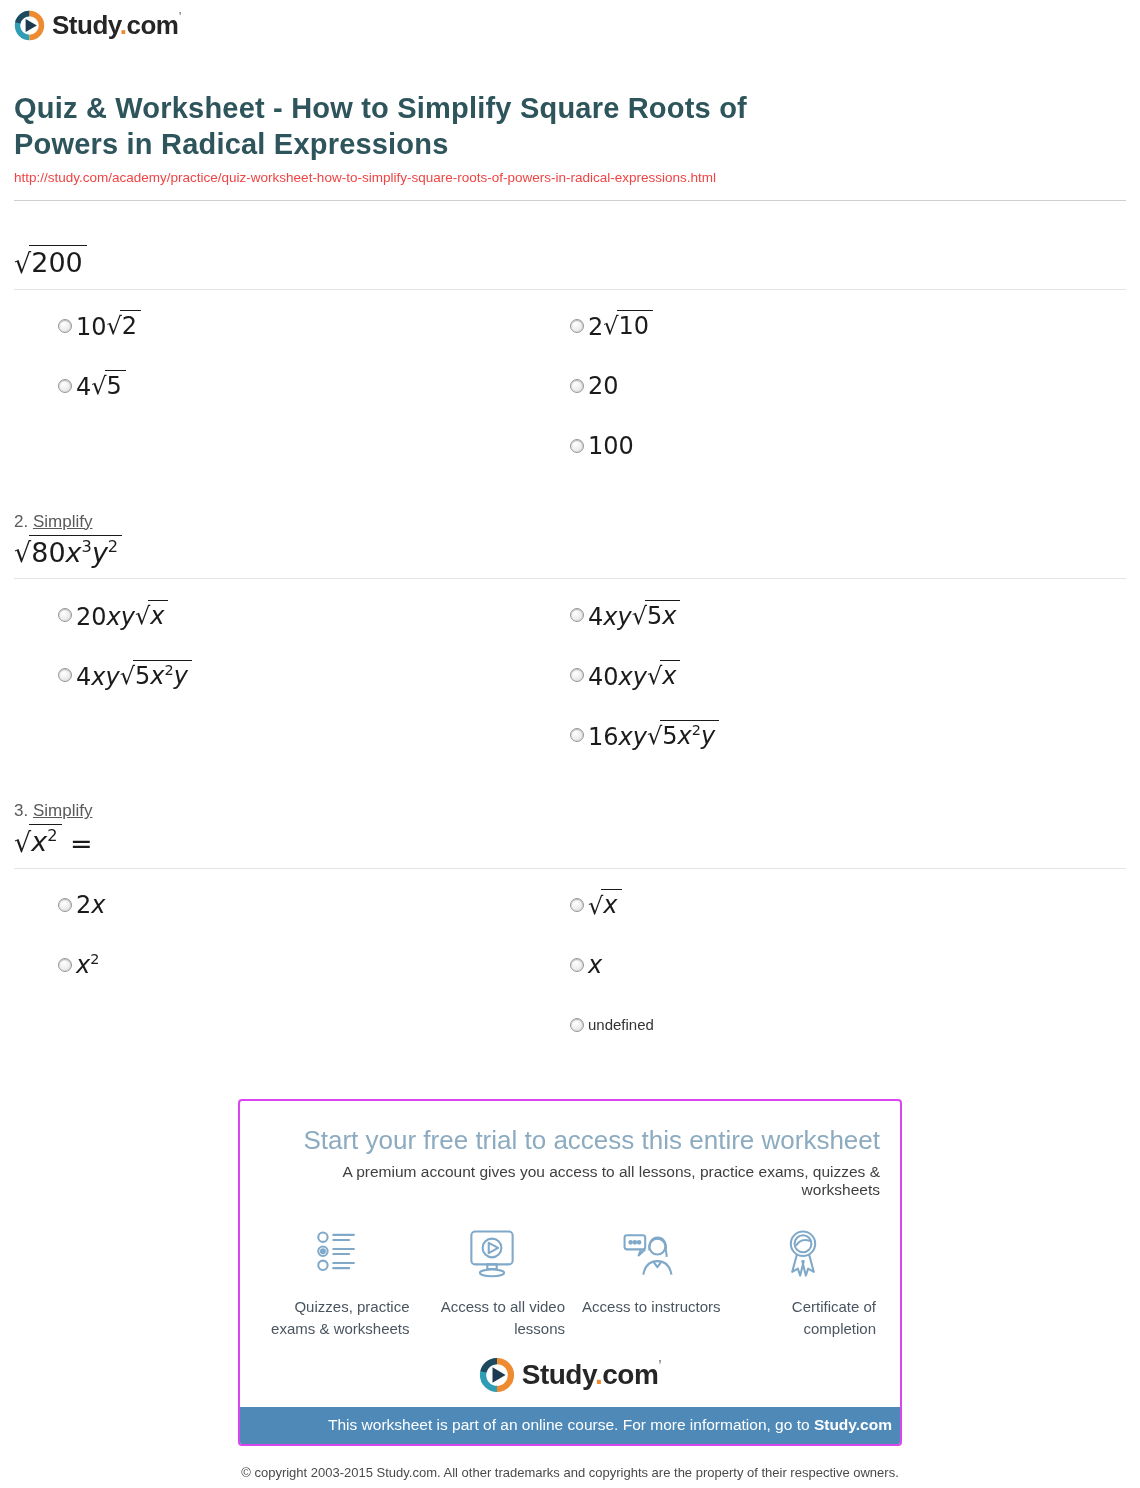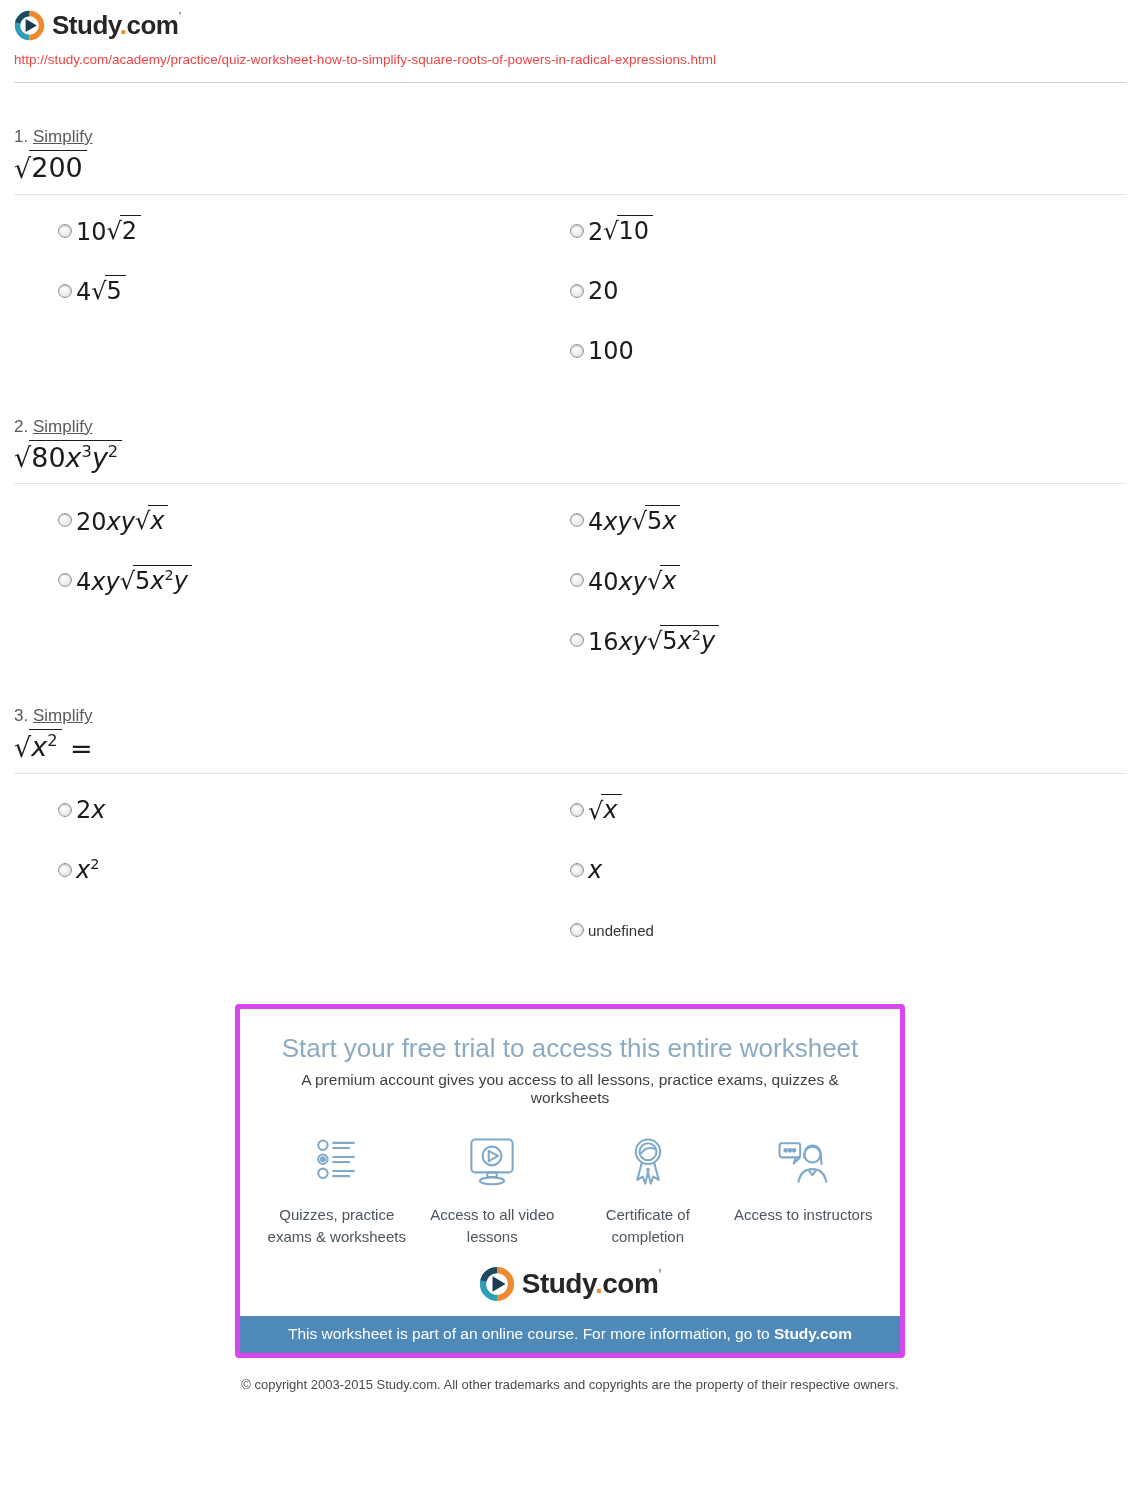--- a/index.html
+++ b/index.html
@@ -45,31 +45,31 @@
   sup{font-size:60%;line-height:0;}
   
   .sqrt{display:inline-flex;align-items:flex-end;}
   .sqrt .rad{font-style:normal;line-height:1;transform:translateY(-1px);}
   .sqrt .rdc{
     display:inline-block;border-top:1.6px solid currentColor;
     padding:2px 4px 0 2px;margin-left:-2px;line-height:1.1;
   }
   
   .trial-box{
-    width:660px;margin:44px auto 0;border:5px solid #d946ef;border-radius:4px;
-    text-align:center;overflow:hidden;background:#fff;
+    width:660px;margin:44px auto 0;border:2px solid #d946ef;border-radius:4px;
+    text-align:right;overflow:hidden;background:#fff;
   }
   .tb-heading{margin:24px 20px 0;font-size:26px;font-weight:400;color:#8cabc0;}
   .tb-sub{margin:7px 20px 0;font-size:15.5px;color:#3f3f3f;}
   .tb-features{display:grid;grid-template-columns:repeat(4,1fr);margin:24px 24px 0;column-gap:10px;}
   .f-icon{height:64px;display:flex;align-items:center;justify-content:center;}
   .f-label{margin-top:9px;font-size:15px;color:#4a5560;line-height:1.45;}
   .tb-logo{margin:18px auto 14px;display:flex;justify-content:center;}
   .tb-logo .lt{font-size:28px;}
-  .tb-banner{background:#4f89b8;color:#fff;font-size:15.5px;padding:9px 0 10px;}
+  .tb-banner{background:#4f89b8;color:#fff;font-size:15.5px;padding:9px 8px 10px;}
   .tb-banner b{font-weight:700;}
   
   .footer{margin-top:17px;text-align:center;font-size:13px;color:#4a4a4a;line-height:1.55;}
 </style>
 </head>
 <body>
 
 <div class="page">
 
   <div class="hdr">
@@ -80,26 +80,26 @@
             <path d="M20,35.5 A15.5,15.5 0 0 1 20,4.5" fill="none" stroke="#2f9db4" stroke-width="7"></path>
             <path d="M20,4.5 A15.5,15.5 0 0 0 4.9,16.5" fill="none" stroke="#1c3b50" stroke-width="7" opacity="0.85"></path>
             <path d="M20,4.5 A15.5,15.5 0 0 1 20,35.5" fill="none" stroke="#ee8a30" stroke-width="7"></path>
             <path d="M15,11.5 L29.5,20 L15,28.5 Z" fill="#1c3b50"></path>
           </svg>
         </span>
       <span class="lt"><span>Study</span><span class="dot">.</span><span>com</span><span class="tm">’</span></span>
     </span>
   </div>
 
+  <h1 class="title">Quiz &amp; Worksheet - How to Simplify Square Roots of Powers in Radical Expressions</h1>
   <div class="url">http://study.com/academy/practice/quiz-worksheet-how-to-simplify-square-roots-of-powers-in-radical-expressions.html</div>
   <hr class="top-rule">
 
   <div id="questions">
       <div class="question">
-        <div class="q-label"><span class="q-num">1.</span> <span class="q-prompt">Simplify</span></div>
         <div class="q-stem"><span class="sqrt">
             <span class="rad">√</span>
             <span class="rdc">200</span>
           </span></div>
         <hr class="q-rule">
         <div class="opts">
           <div class="opt-col left">
             <div class="opt">
               <span class="radio"></span>
               <span class="opt-label">10<span class="sqrt">
@@ -251,44 +251,44 @@
               <path d="M28.5 19 L38.5 24.5 L28.5 30 Z"></path>
               <path d="M27 42 h10 v5 h-10 z"></path>
               <ellipse cx="32" cy="51" rx="13" ry="3.6"></ellipse>
             </svg>
           </div>
           <div class="f-label">Access to all video lessons</div>
         </div>
         <div class="feature">
           <div class="f-icon">
             <svg width="60" height="60" viewBox="0 0 64 64" fill="none" stroke="#7fa8c9" stroke-width="2.2" stroke-linejoin="round">
-              <circle cx="32" cy="20" r="13"></circle>
-              <circle cx="32" cy="20" r="9"></circle>
-              <path d="M24.5 22 Q30 13.5 39.5 17"></path>
-              <path d="M25.5 31.5 L20.5 50 L26.5 46.5 L29 54 L33 37.5"></path>
-              <path d="M38.5 31.5 L43.5 50 L37.5 46.5 L35 54 L31 37.5"></path>
-            </svg>
-          </div>
-          <div class="f-label">Certificate of completion</div>
-        </div>
-        <div class="feature">
-          <div class="f-icon">
-            <svg width="60" height="60" viewBox="0 0 64 64" fill="none" stroke="#7fa8c9" stroke-width="2.2" stroke-linejoin="round">
               <rect x="7" y="11" width="22" height="15" rx="2.5"></rect>
               <circle cx="13.5" cy="18.5" r="1.4" fill="#7fa8c9"></circle>
               <circle cx="18" cy="18.5" r="1.4" fill="#7fa8c9"></circle>
               <circle cx="22.5" cy="18.5" r="1.4" fill="#7fa8c9"></circle>
               <path d="M24.5 26 L22 32.5 L29 26"></path>
               <circle cx="42" cy="23" r="8.5"></circle>
               <path d="M33.5 27 C31 9 53 9 51 26 L52 34"></path>
               <path d="M27 53 C29 41.5 35 38.5 42 38.5 C49 38.5 55 41.5 57 53"></path>
               <path d="M38 39.5 L42 45 L46 39.5"></path>
             </svg>
           </div>
           <div class="f-label">Access to instructors</div>
+        </div>
+        <div class="feature">
+          <div class="f-icon">
+            <svg width="60" height="60" viewBox="0 0 64 64" fill="none" stroke="#7fa8c9" stroke-width="2.2" stroke-linejoin="round">
+              <circle cx="32" cy="20" r="13"></circle>
+              <circle cx="32" cy="20" r="9"></circle>
+              <path d="M24.5 22 Q30 13.5 39.5 17"></path>
+              <path d="M25.5 31.5 L20.5 50 L26.5 46.5 L29 54 L33 37.5"></path>
+              <path d="M38.5 31.5 L43.5 50 L37.5 46.5 L35 54 L31 37.5"></path>
+            </svg>
+          </div>
+          <div class="f-label">Certificate of completion</div>
         </div>
       </div>
     <div class="tb-logo">
       <span class="logo">
         <span class="logo-icon-slot big">
             <svg width="36" height="36" viewBox="0 0 40 40">
               <circle cx="20" cy="20" r="13" fill="#fff"></circle>
               <path d="M20,35.5 A15.5,15.5 0 0 1 20,4.5" fill="none" stroke="#2f9db4" stroke-width="7"></path>
               <path d="M20,4.5 A15.5,15.5 0 0 0 4.9,16.5" fill="none" stroke="#1c3b50" stroke-width="7" opacity="0.85"></path>
               <path d="M20,4.5 A15.5,15.5 0 0 1 20,35.5" fill="none" stroke="#ee8a30" stroke-width="7"></path>

